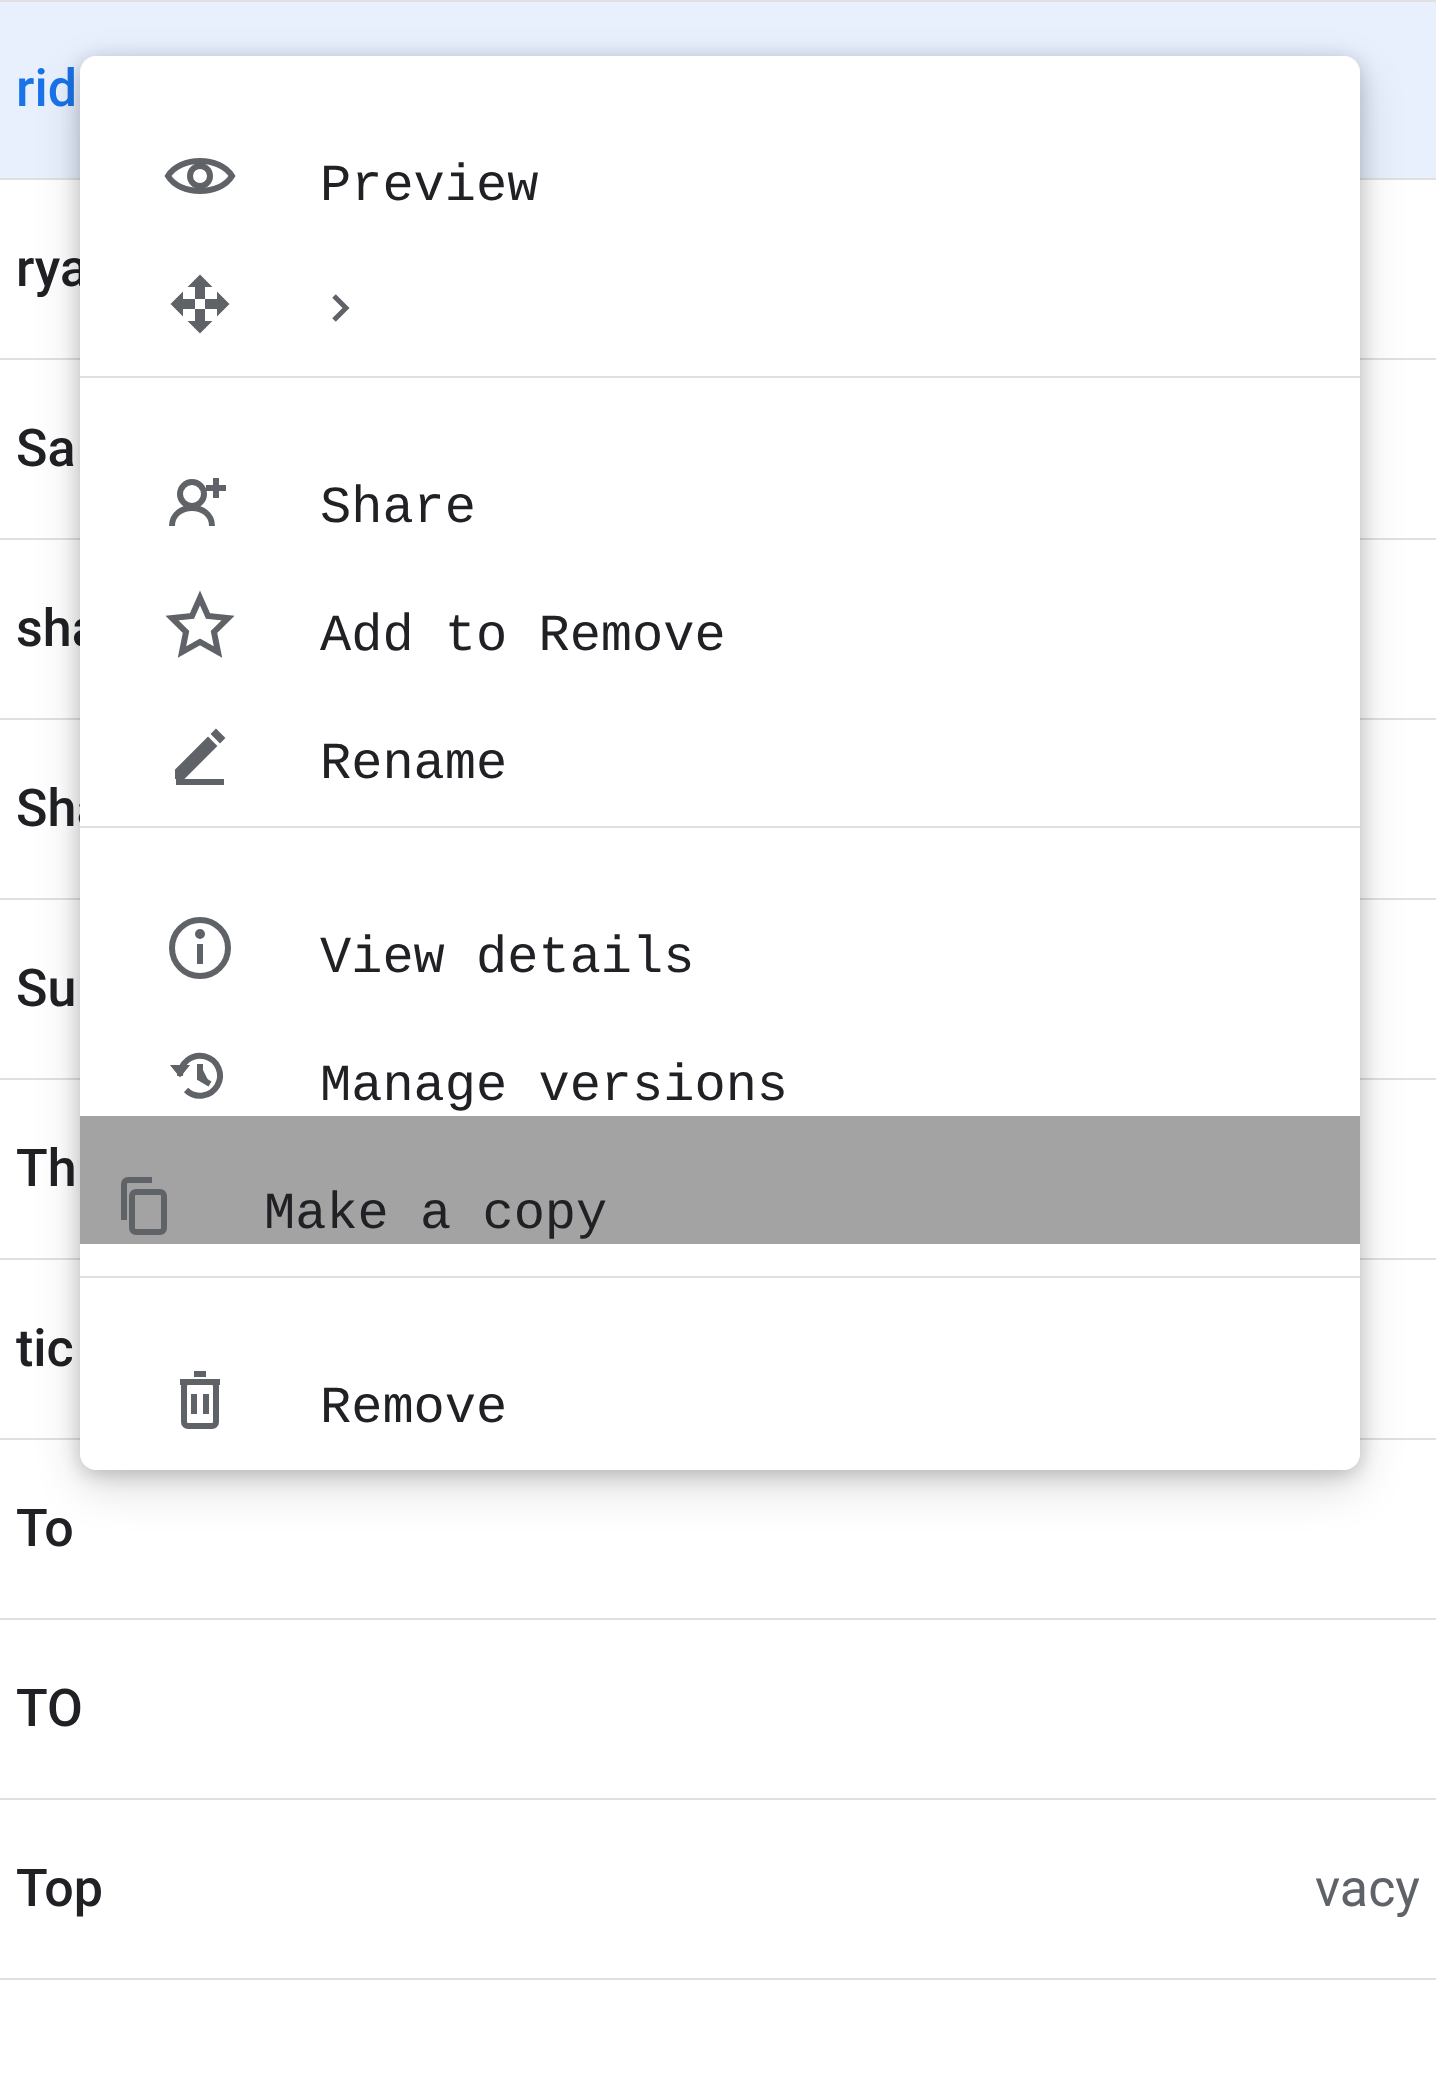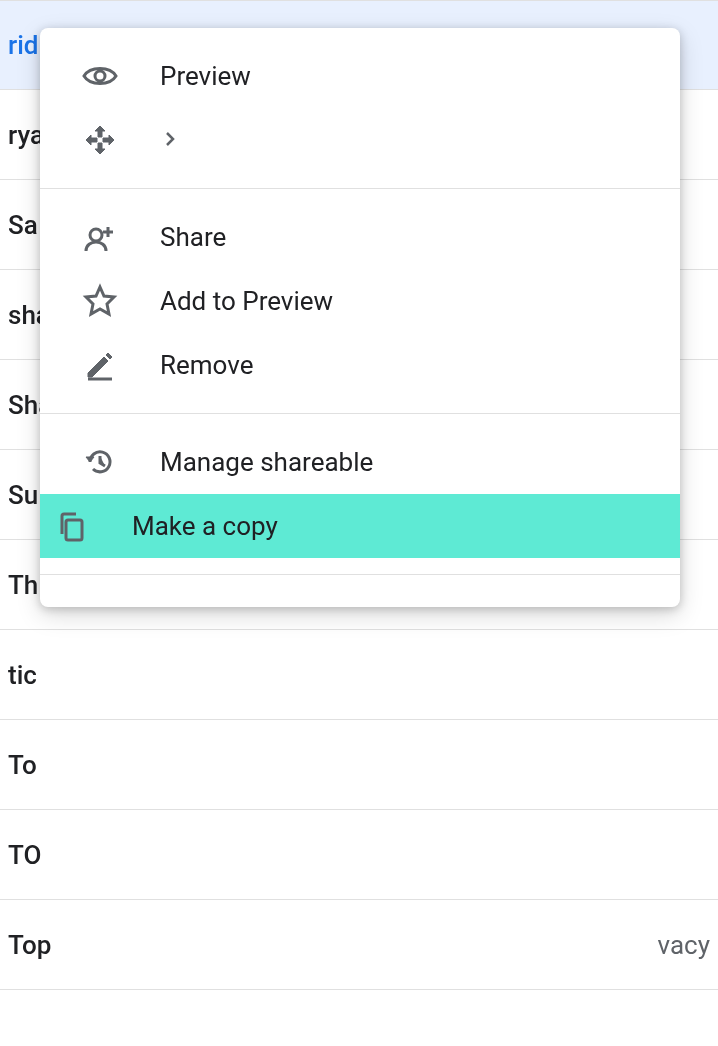--- a/index.html
+++ b/index.html
@@ -41,30 +41,31 @@
       left: 40px;
       width: 640px;
       background: #fff;
       border-radius: 8px;
       box-shadow: 0 2px 10px rgba(0,0,0,0.2), 0 8px 24px rgba(0,0,0,0.15);
       padding: 16px 0;
       z-index: 10;
     }
     .menu-item {
       display: flex;
-      align-items: center;
+      align-items: flex-end;
       height: 64px;
       padding: 0 40px;
       font-size: 26px;
       color: #202124;
       cursor: pointer;
       position: relative;
+      font-family: Liberation Mono, monospace;
     }
     .menu-item.hover {
-      background: #5eead4;
+      background: #a3a3a3;
       padding-left: 12px;
     }
     .menu-item .icon-slot {
       width: 80px;
       display: flex;
       align-items: center;
       justify-content: flex-start;
     }
     .menu-item .icon-slot svg {
       width: 40px;
@@ -151,48 +152,64 @@
         </svg>
       </span>
       <span class="label">Share</span>
     </div>
     <div class="menu-item">
       <span class="icon-slot">
         <svg viewBox="0 0 40 40">
           <use href="#ico-star"></use>
         </svg>
       </span>
-      <span class="label">Add to Preview</span>
+      <span class="label">Add to Remove</span>
     </div>
     <div class="menu-item">
       <span class="icon-slot">
         <svg viewBox="0 0 40 40">
           <use href="#ico-rename"></use>
         </svg>
       </span>
+      <span class="label">Rename</span>
+    </div>
+    <div class="divider"></div>
+    <div class="menu-item">
+      <span class="icon-slot">
+        <svg viewBox="0 0 40 40">
+          <use href="#ico-details"></use>
+        </svg>
+      </span>
+      <span class="label">View details</span>
+    </div>
+    <div class="menu-item">
+      <span class="icon-slot">
+        <svg viewBox="0 0 40 40">
+          <use href="#ico-versions"></use>
+        </svg>
+      </span>
+      <span class="label">Manage versions</span>
+    </div>
+    <div class="menu-item hover">
+      <span class="icon-slot">
+        <svg viewBox="0 0 40 40">
+          <use href="#ico-copy"></use>
+        </svg>
+      </span>
+      <span class="label">Make a copy</span>
+    </div>
+    <div class="divider"></div>
+    <div class="menu-item">
+      <span class="icon-slot">
+        <svg viewBox="0 0 40 40">
+          <use href="#ico-remove"></use>
+        </svg>
+      </span>
       <span class="label">Remove</span>
     </div>
-    <div class="divider"></div>
-    <div class="menu-item">
-      <span class="icon-slot">
-        <svg viewBox="0 0 40 40">
-          <use href="#ico-versions"></use>
-        </svg>
-      </span>
-      <span class="label">Manage shareable</span>
-    </div>
-    <div class="menu-item hover">
-      <span class="icon-slot">
-        <svg viewBox="0 0 40 40">
-          <use href="#ico-copy"></use>
-        </svg>
-      </span>
-      <span class="label">Make a copy</span>
-    </div>
-    <div class="divider"></div>
   </div>
 
 <svg width="0" height="0" style="position:absolute">
   <defs>
     <g id="ico-preview">
         <path fill="none" stroke-width="3" d="M4 20 C 10 10, 30 10, 36 20 C 30 30, 10 30, 4 20 Z"></path>
         <circle cx="20" cy="20" r="5" fill="none" stroke-width="3"></circle>
       </g>
     <g id="ico-openwith">
         <path fill="#5f6368" d="M20 6 l-5 5 h3 v6 h4 v-6 h3 z M20 34 l5 -5 h-3 v-6 h-4 v6 h-3 z M6 20 l5 -5 v3 h6 v4 h-6 v3 z M34 20 l-5 5 v-3 h-6 v-4 h6 v-3 z"></path>

